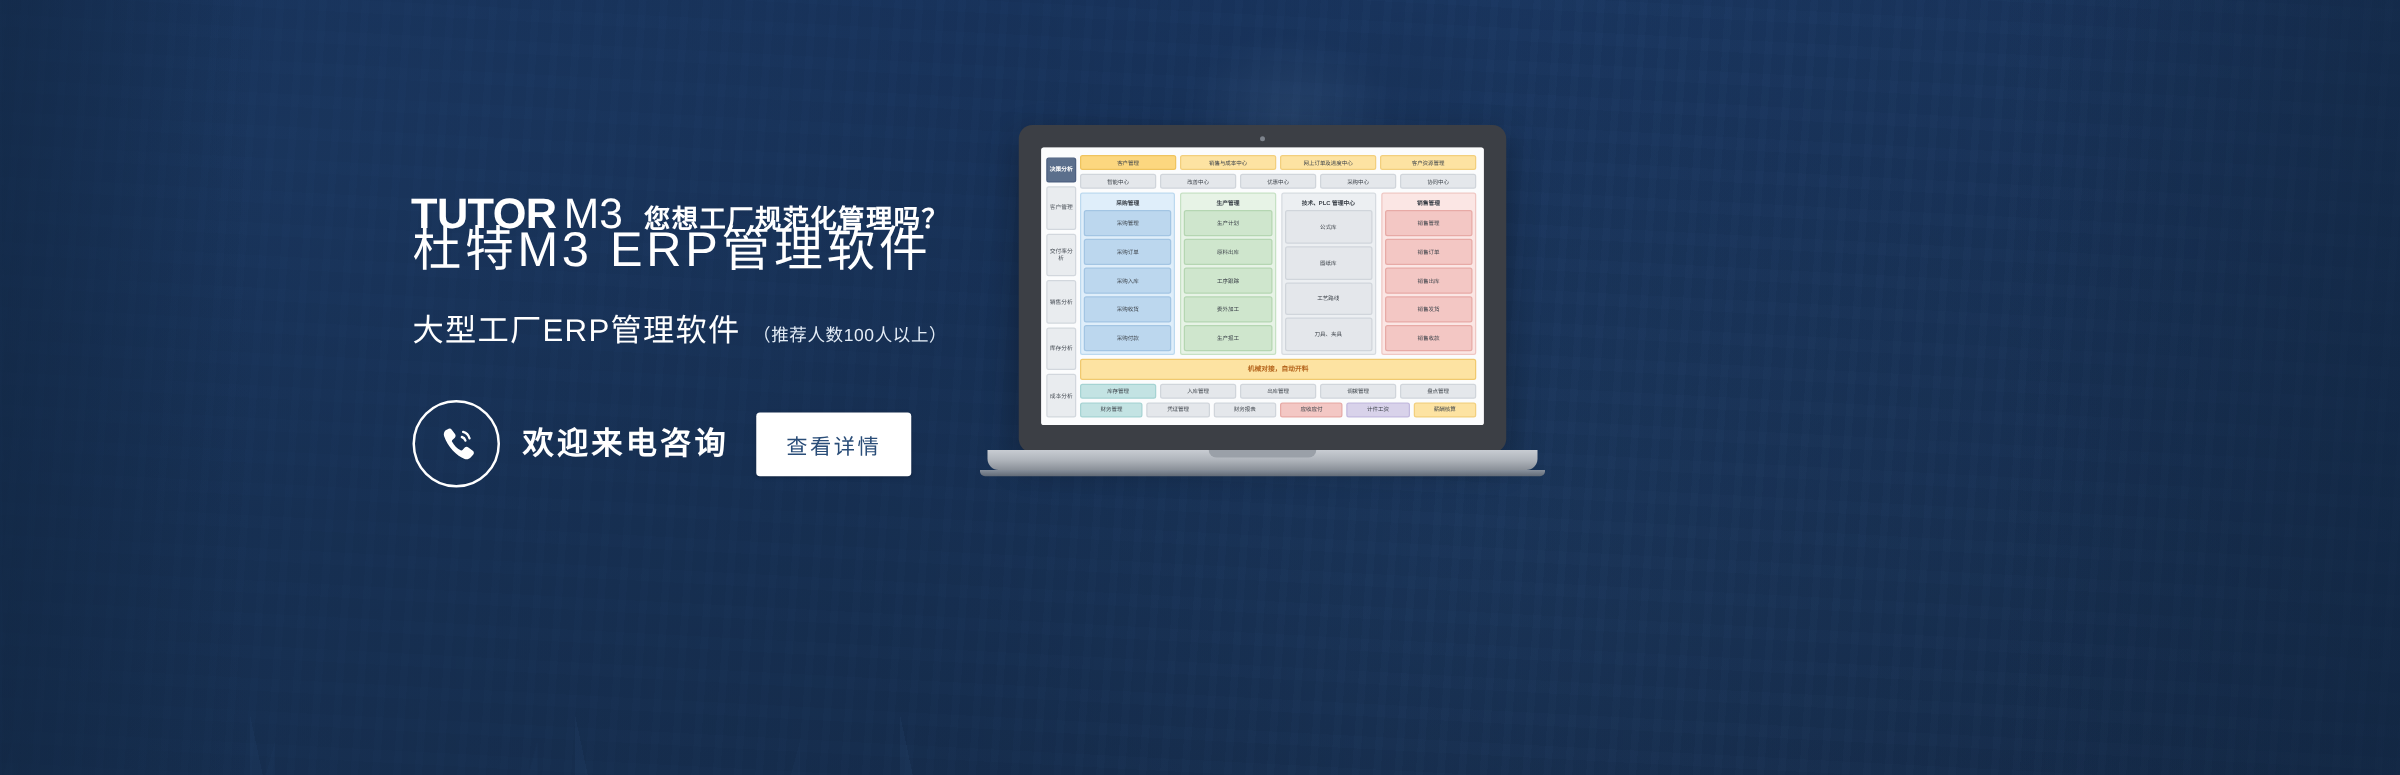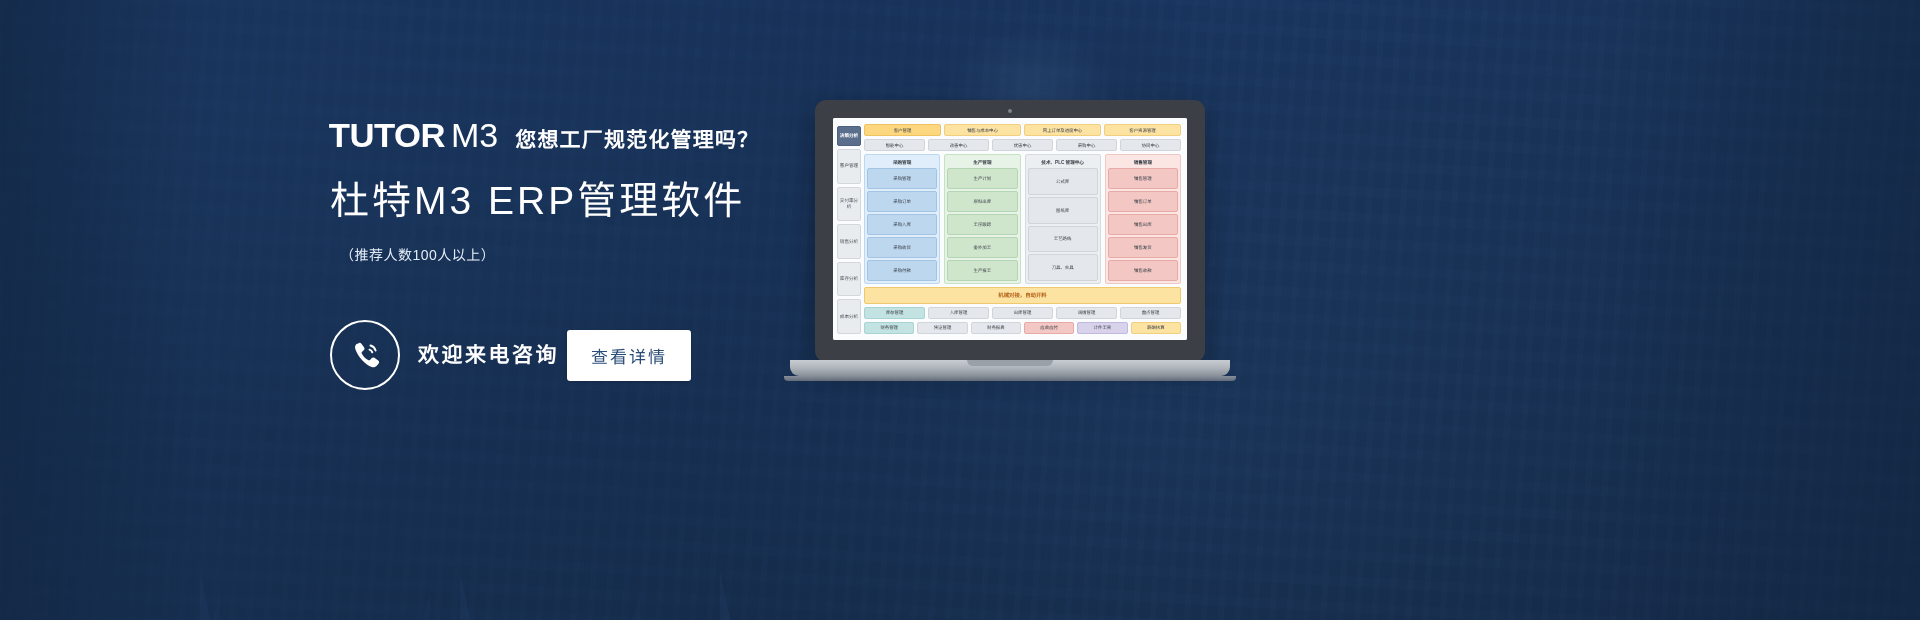--- a/index.html
+++ b/index.html
@@ -63,20 +63,21 @@
   .logo-row{display:flex;align-items:baseline;white-space:nowrap;height:38px;}
   .logo-tutor{
     font-family:"Liberation Sans","DejaVu Sans",sans-serif;
     font-weight:700;font-size:34px;letter-spacing:-0.5px;color:#ffffff;
     line-height:1;transform:scaleX(1.02);
   }
   .logo-m3{
     font-family:"Liberation Sans","DejaVu Sans",sans-serif;
     font-weight:400;font-size:34px;color:#ffffff;line-height:1;margin-left:7px;
     letter-spacing:0px;
+    margin-top:36px;
   }
   .logo-tagline{
     font-size:21px;font-weight:700;color:#ffffff;margin-left:17px;
     letter-spacing:1.2px;line-height:1;
   }
 
   .headline{
     margin-top:24px;
     font-size:39px;font-weight:400;color:#ffffff;letter-spacing:3px;
     line-height:1.08;white-space:nowrap;
@@ -88,25 +89,25 @@
   .subline-note{font-size:14px;color:#e3ecf6;margin-left:10px;letter-spacing:.5px;}
 
   
   .contact-row{position:absolute;left:330px;top:320px;display:flex;align-items:center;z-index:6;}
   .phone-circle{
     width:66px;height:66px;border-radius:50%;border:2.5px solid #ffffff;
     display:flex;align-items:center;justify-content:center;flex:0 0 auto;
   }
   .phone-circle svg{display:block;}
   .contact-text{margin-left:18px;line-height:1.08;}
-  .contact-label{font-size:21px;font-weight:700;color:#ffffff;letter-spacing:2.5px;white-space:nowrap;}
+  .contact-label{font-size:25px;font-weight:700;color:#ffffff;letter-spacing:2.5px;white-space:nowrap;}
   .contact-number{font-size:26px;font-weight:700;color:#ffffff;letter-spacing:1.2px;margin-top:3px;
     font-family:"Liberation Sans","DejaVu Sans",sans-serif;}
   .detail-btn{
-    margin-left:8px;align-self:center;
+    margin-left:22px;align-self:center;
     background:#ffffff;color:#2a4d78;border:none;border-radius:3px;
     font-size:17px;letter-spacing:2px;font-weight:400;
     padding:13px 24px;cursor:pointer;white-space:nowrap;
     font-family:"Liberation Sans","DejaVu Sans",sans-serif;
     box-shadow:0 1px 3px rgba(0,0,0,.18);
   }
 
   
   .laptop{position:absolute;left:790px;top:100px;width:440px;height:300px;z-index:5;}
   .laptop-lid{
@@ -193,20 +194,21 @@
 
     <div class="logo-row">
       <span class="logo-tutor">TUTOR</span>
       <span class="logo-m3">M3</span>
       <span class="logo-tagline">您想工厂规范化管理吗？</span>
     </div>
 
     <div class="headline">杜特M3 ERP管理软件</div>
 
     <div class="subline">
+      <span class="subline-main">大型工厂ERP管理软件</span>
       <span class="subline-note">（推荐人数100人以上）</span>
     </div>
   </div>
 
   <div class="contact-row">
 
     <div class="phone-circle">
       <svg width="40" height="40" viewBox="0 0 40 40" aria-hidden="true">
         <path d="M13.2 8.4c1.0-0.9 2.4-0.8 3.2 0.3l2.6 3.5c0.7 1.0 0.6 2.3-0.3 3.1l-1.8 1.6c-0.4 0.4-0.5 1.0-0.2 1.5
                  1.5 2.9 3.9 5.3 6.8 6.8 0.5 0.3 1.1 0.2 1.5-0.2l1.6-1.8c0.8-0.9 2.1-1.0 3.1-0.3l3.5 2.6

